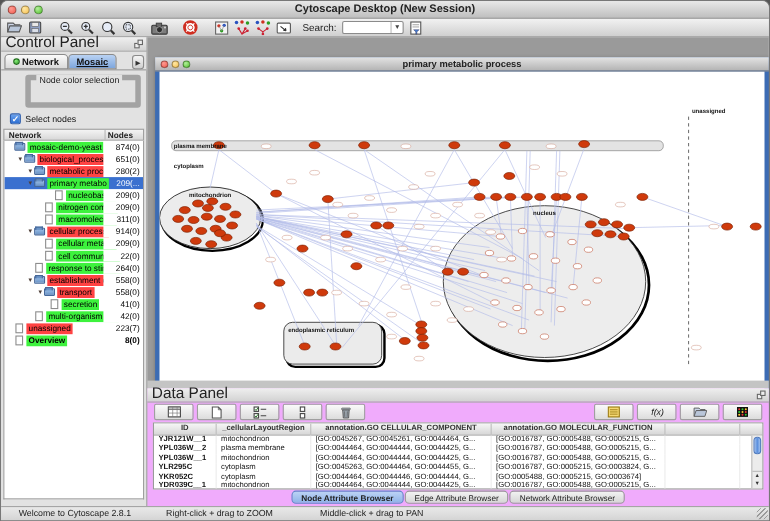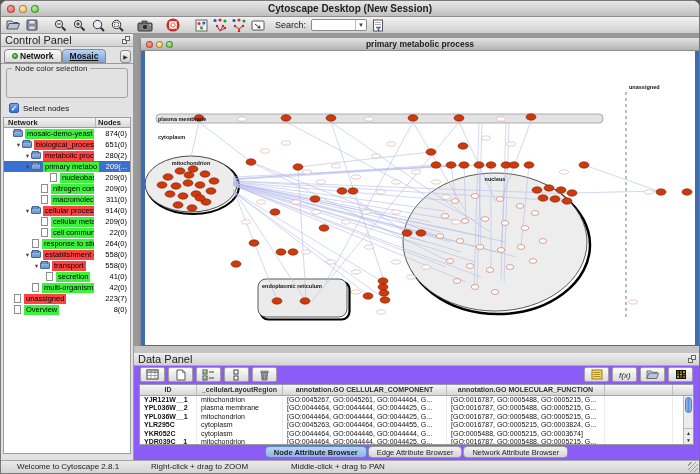--- a/index.html
+++ b/index.html
@@ -23,32 +23,32 @@
   .search-label{font-size:9px;color:#222;margin-left:6px;}
   .search-field{width:56px;height:12px;background:#fff;border:1px solid #8b8b8b;border-radius:2px;
                 display:flex;align-items:center;justify-content:flex-end;margin-left:2px;}
   .search-arrow{font-size:6px;color:#444;padding:0 2px;border-left:1px solid #bbb;line-height:10px;}
   
   .main{flex:1;display:flex;min-height:0;}
   
   .cpanel{width:133px;flex:0 0 133px;background:#e2e2e2;border-right:1px solid #9a9a9a;
           display:flex;flex-direction:column;}
   .panel-hdr{height:13px;background:linear-gradient(#efefef,#d2d2d2);border-bottom:1px solid #a8a8a8;
-             font-size:11px;color:#222;display:flex;align-items:flex-start;padding:0 4px;position:relative;}
+             font-size:14px;color:#222;display:flex;align-items:flex-end;padding:0 4px;position:relative;}
   .float-ico{position:absolute;right:3px;top:2px;width:8px;height:8px;}
   .float-ico span{position:absolute;border:1px solid #666;background:#eee;width:5px;height:5px;}
   .float-ico .b{left:0;top:3px;} .float-ico .t{left:3px;top:0;}
   .cp-tabs{height:17px;display:flex;align-items:flex-end;padding:2px 2px 0 3px;border-bottom:1px solid #9a9a9a;background:#e2e2e2;}
   .cptab{height:14px;font-size:8.5px;font-weight:bold;color:#111;display:flex;align-items:center;gap:2px;
          padding:0 7px;border:1px solid #8a8a8a;border-radius:4px 4px 0 0;background:linear-gradient(#fbfbfb,#d9d9d9);}
   .cptab.on{background:linear-gradient(#b9d2f3,#7da6dd);text-decoration:underline;}
   .net-dot{width:6px;height:6px;border-radius:50%;background:radial-gradient(circle at 35% 30%,#8cf07e,#2d9e22);border:1px solid #1c6e17;}
   .tab-arrow{margin-left:auto;width:11px;height:13px;border:1px solid #8a8a8a;border-radius:3px;
              background:linear-gradient(#f5f5f5,#cfcfcf);font-size:6px;color:#333;display:flex;align-items:center;justify-content:center;}
-  .groupbox{margin:4px 5px 0 5px;border:1px solid #a3a3a3;border-radius:3px;height:30px;position:relative;padding-left:40px;}
+  .groupbox{margin:4px 5px 0 22px;border:5px solid #a3a3a3;border-radius:3px;height:30px;position:relative;padding-left:40px;}
   .gb-label{position:absolute;top:-5px;left:5px;background:#e2e2e2;padding:0 3px;font-size:8px;color:#222;}
   .mselect{position:absolute;left:7px;right:7px;top:8px;height:15px;background:#fff;border:1px solid #8f8f8f;
            border-radius:3px;display:flex;align-items:center;font-size:8px;font-weight:bold;color:#111;
            padding-left:6px;overflow:hidden;}
   .stepper{position:absolute;right:0;top:0;bottom:0;width:13px;border-radius:0 2px 2px 0;
            background:linear-gradient(#7fb2f2,#3a77d6);display:flex;flex-direction:column;align-items:center;justify-content:center;color:#fff;font-size:4.5px;line-height:4px;}
   .checkrow{height:14px;display:flex;align-items:center;gap:4px;padding:0 8px;margin-top:3px;}
   .checkbox{width:10px;height:10px;border-radius:2px;border:1px solid #2f5fae;
             background:linear-gradient(#6ba3ef,#2e6fd2);color:#fff;font-size:8px;line-height:9px;text-align:center;font-weight:bold;}
   .tree-hdr{height:11px;margin:2px 2px 0 2px;background:linear-gradient(#f4f4f4,#d8d8d8);border:1px solid #9f9f9f;
@@ -62,34 +62,34 @@
   .fold{width:10px;height:7px;flex:0 0 10px;background:linear-gradient(#9dc0e8,#6a93c6);border:1px solid #46689a;border-radius:1px;margin-right:2px;position:relative;}
   .fold:before{content:"";position:absolute;left:0;top:-2px;width:5px;height:2px;background:#6a93c6;border:1px solid #46689a;border-bottom:none;}
   .file{width:7px;height:9px;flex:0 0 7px;background:#fff;border:1px solid #8d8d8d;margin-right:3px;margin-left:1px;}
   .tlab{font-size:7.5px;color:#000;padding:0 2px;line-height:10px;}
   .tlab.green{background:#3df23d;} .tlab.red{background:#ff4343;}
   .tcount{position:absolute;right:0;top:0;bottom:0;width:36px;background:#fff;font-size:7.5px;color:#000;
           display:flex;align-items:center;justify-content:flex-end;padding-right:3px;}
   .trow.sel .tcount{background:transparent;color:#fff;}
   
   .desktop{flex:1;position:relative;background:#9a9a9a;min-width:0;}
-  .net-frame{position:absolute;left:7px;top:4px;width:558px;height:312px;background:#3c6cb4;
+  .net-frame{position:absolute;left:7px;top:18px;width:558px;height:312px;background:#3c6cb4;
              padding:0 4px 4px 4px;box-shadow:1px 2px 4px rgba(0,0,0,.4);}
   .net-titlebar{height:13px;background:linear-gradient(#e3e3e3,#b4b4b4);border-bottom:1px solid #8e8e8e;
                 position:relative;margin:0 -4px;padding:0 4px;}
   .net-lights{position:absolute;left:5px;top:3px;display:flex;gap:3px;}
   .net-lights .light{width:7px;height:7px;}
   .net-title{text-align:center;font-size:8.5px;font-weight:bold;color:#222;line-height:13px;}
   .net-canvas{width:550px;height:294px;background:#fff;margin-top:0;}
   
   .bg-strip{position:absolute;left:0;right:0;top:312px;height:7px;background:#c4c4c4;overflow:hidden;}
   
-  .dpanel{position:absolute;left:0;right:0;top:319px;bottom:0;background:#8b5cf6;display:flex;flex-direction:column;}
+  .dpanel{position:absolute;left:0;right:0;top:319px;bottom:0;background:#f0abfc;display:flex;flex-direction:column;}
   .dp-toolbar{height:18px;display:flex;align-items:center;gap:3px;padding:0 6px;}
-  .dpico{width:25px;height:15px;border:1px solid #9f9f9f;border-radius:2px;background:linear-gradient(#fafafa,#dcdcdc);
+  .dpico{width:36px;height:15px;border:1px solid #9f9f9f;border-radius:2px;background:linear-gradient(#fafafa,#dcdcdc);
          display:flex;align-items:center;justify-content:center;}
   .dp-spacer{flex:1;}
   .dtable{position:relative;margin:0 5px;height:63px;border:1px solid #9a9a9a;background:#fff;overflow:hidden;}
   .dhead{display:flex;height:11px;background:linear-gradient(#f6f6f6,#d7d7d7);border-bottom:1px solid #a5a5a5;}
   .dhead .hc{font-size:7px;font-weight:bold;color:#333;text-align:center;line-height:10px;border-right:1px solid #bdbdbd;
              overflow:hidden;white-space:nowrap;}
   .drow{display:flex;height:8.5px;}
   .drow .dc{font-size:7px;color:#111;line-height:8.5px;border-right:1px solid #ececec;overflow:hidden;white-space:nowrap;padding-left:4px;}
   .drow .dc.id{font-weight:bold;}
   .vscroll{position:absolute;right:0;top:11px;bottom:0;width:10px;background:#ececec;border-left:1px solid #bbb;}
@@ -342,39 +342,39 @@
             <span class="fold"></span>
             <span class="tlab red">establishment of lo</span>
             <span class="tcount">558(0)</span>
           </div>
           <div class="trow" style="padding-left: 29px;">
             <span class="tri">▼</span>
             <span class="fold"></span>
             <span class="tlab red">transport</span>
             <span class="tcount">558(0)</span>
           </div>
-          <div class="trow" style="padding-left: 34px;">
+          <div class="trow" style="padding-left: 24px; margin-left: 10px;">
             <span class="tri"></span>
             <span class="file"></span>
             <span class="tlab green">secretion</span>
             <span class="tcount">41(0)</span>
           </div>
           <div class="trow" style="padding-left: 20px;">
             <span class="tri"></span>
             <span class="file"></span>
             <span class="tlab green">multi-organism pro</span>
             <span class="tcount">42(0)</span>
           </div>
           <div class="trow" style="padding-left: 2px;">
             <span class="tri"></span>
             <span class="file"></span>
             <span class="tlab red">unassigned</span>
             <span class="tcount">223(7)</span>
           </div>
-          <div class="trow" style="padding-left: 2px;">
+          <div class="trow" style="padding-left: 2px; font-weight: bold;">
             <span class="tri"></span>
             <span class="file"></span>
             <span class="tlab green">Overview</span>
             <span class="tcount">8(0)</span>
           </div>
         </div>
     </div>
 
     <div class="desktop">
 

